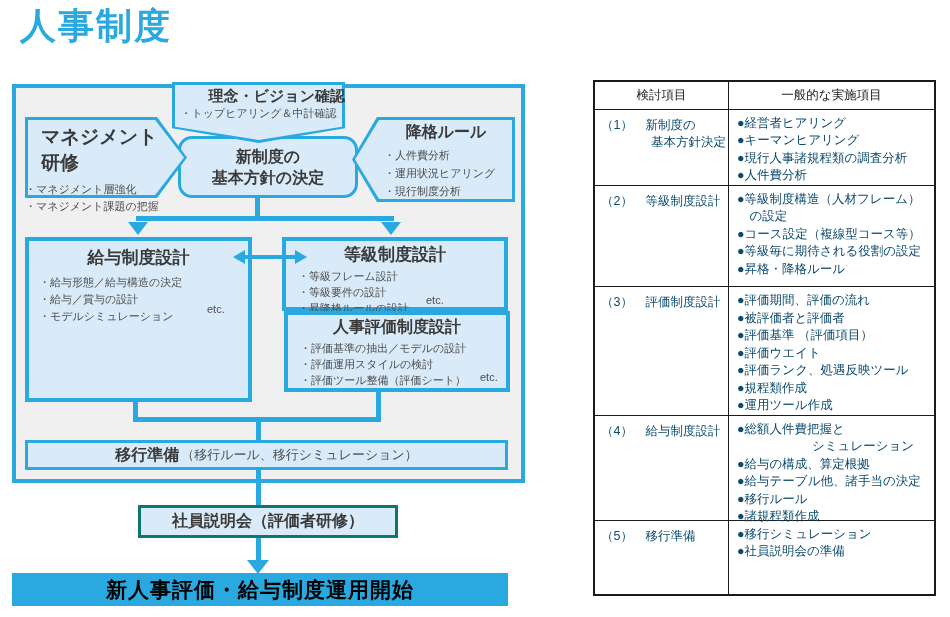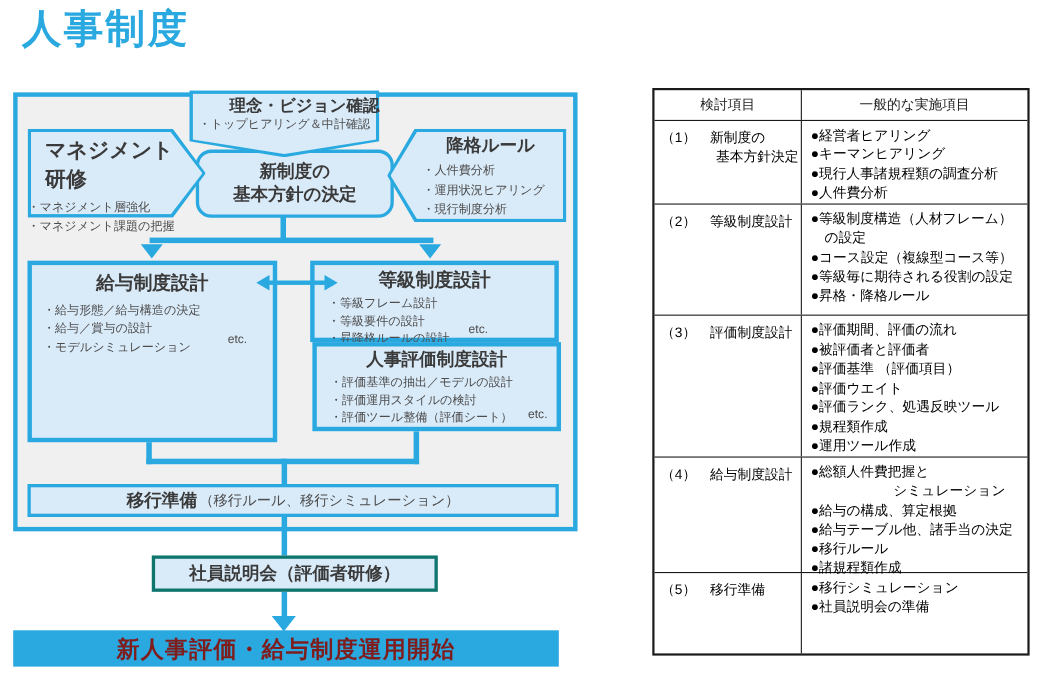--- a/index.html
+++ b/index.html
@@ -69,32 +69,32 @@
   
   .transition-box{position:absolute;left:25px;top:440px;width:483px;height:30px;background:#d9eaf8;
     border:3px solid #29a9e0;box-sizing:border-box;z-index:2;display:flex;justify-content:center;align-items:center;}
   .transition-box .t1{font-size:16px;font-weight:bold;color:#3a3a3a;}
   .transition-box .t2{font-size:13px;color:#4d4d4d;margin-left:2px;}
   .briefing-box{position:absolute;left:138px;top:505px;width:260px;height:33px;background:#d9eaf8;
     border:3px solid #0f766e;box-sizing:border-box;z-index:2;display:flex;justify-content:center;align-items:center;}
   .briefing-box .t1{font-size:16px;font-weight:bold;color:#3a3a3a;}
   .start-bar{position:absolute;left:12px;top:573px;width:496px;height:33px;background:#29a9e0;z-index:2;
     display:flex;justify-content:center;align-items:center;}
-  .start-bar .t1{font-size:21px;font-weight:bold;color:#7f1d1d;letter-spacing:1px;}
+  .start-bar .t1{font-size:21px;font-weight:bold;color:#000000;letter-spacing:1px;}
 
   
   .tbl{position:absolute;left:593px;top:80px;width:343px;height:516px;border:2px solid #1a1a1a;
     box-sizing:border-box;display:flex;flex-direction:column;background:#fff;}
   .trow{display:flex;border-bottom:1.5px solid #1a1a1a;box-sizing:border-box;}
   .trow:last-child{border-bottom:none;}
   .tcell-l{width:134px;border-right:1.5px solid #1a1a1a;box-sizing:border-box;padding:7px 4px 0 6px;}
   .tcell-r{flex:1;padding:5px 4px 0 8px;box-sizing:border-box;}
   .thead .tcell-l,.thead .tcell-r{display:flex;align-items:center;justify-content:center;padding:0;}
   .thead{height:28px;font-size:12.5px;color:#1a1a1a;text-align:center;}
-  .tline{font-size:12.5px;color:#000000;line-height:17.5px;white-space:pre;}
+  .tline{font-size:12.5px;color:#0c4a6e;line-height:17.5px;white-space:pre;}
 </style>
 </head>
 <body>
 
 <div class="page">
 
   <div class="page-title">人事制度</div>
 
   <div>
 

